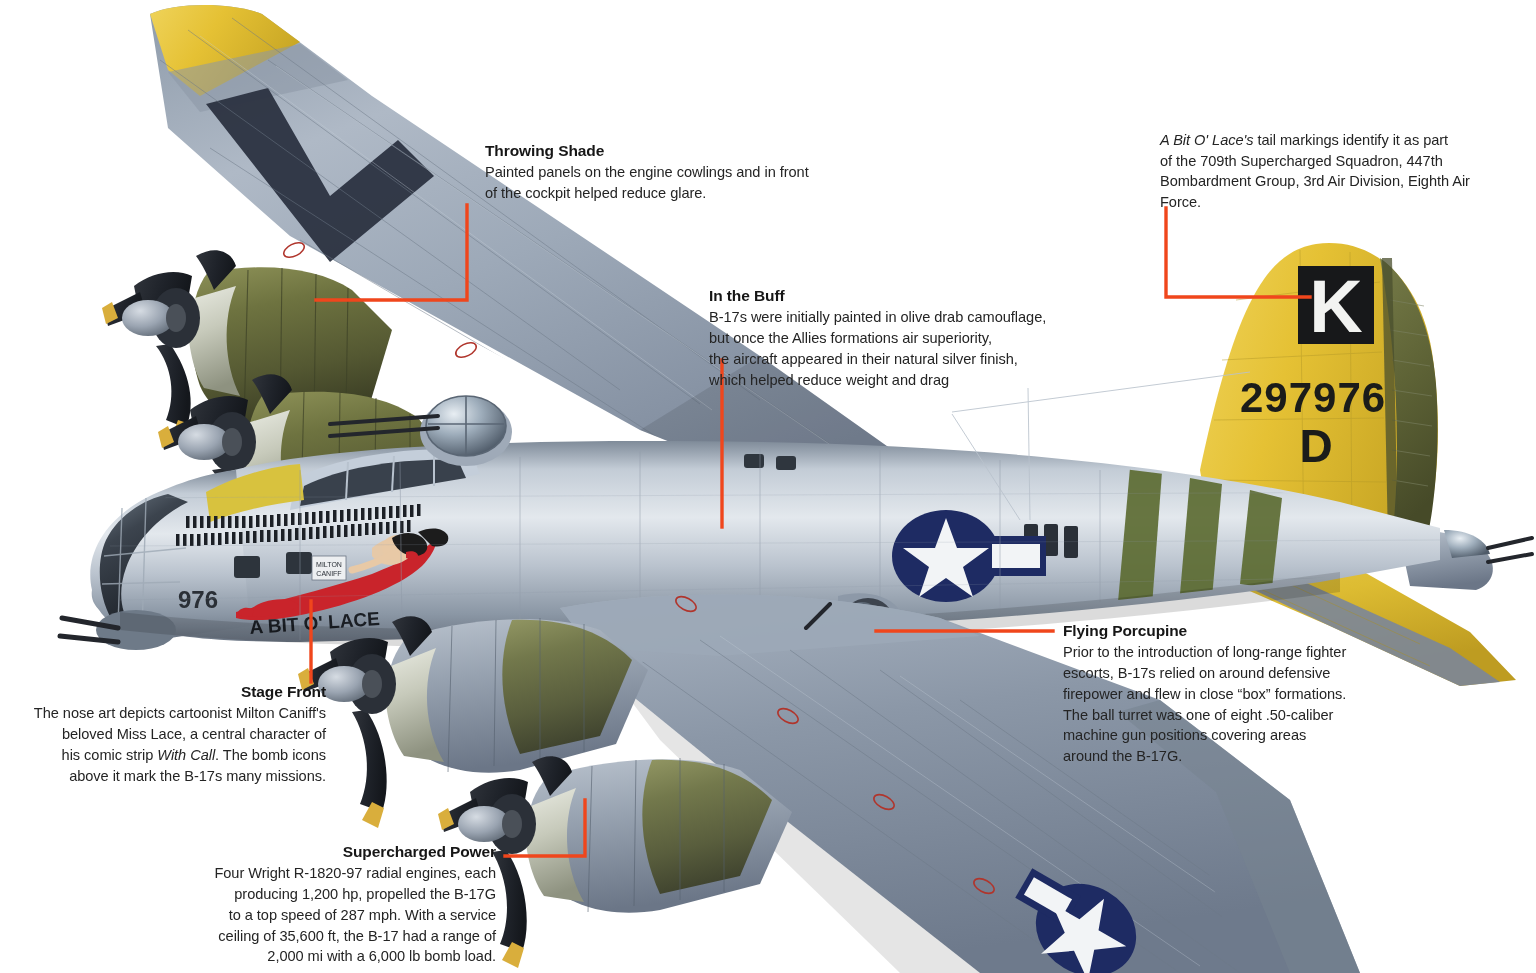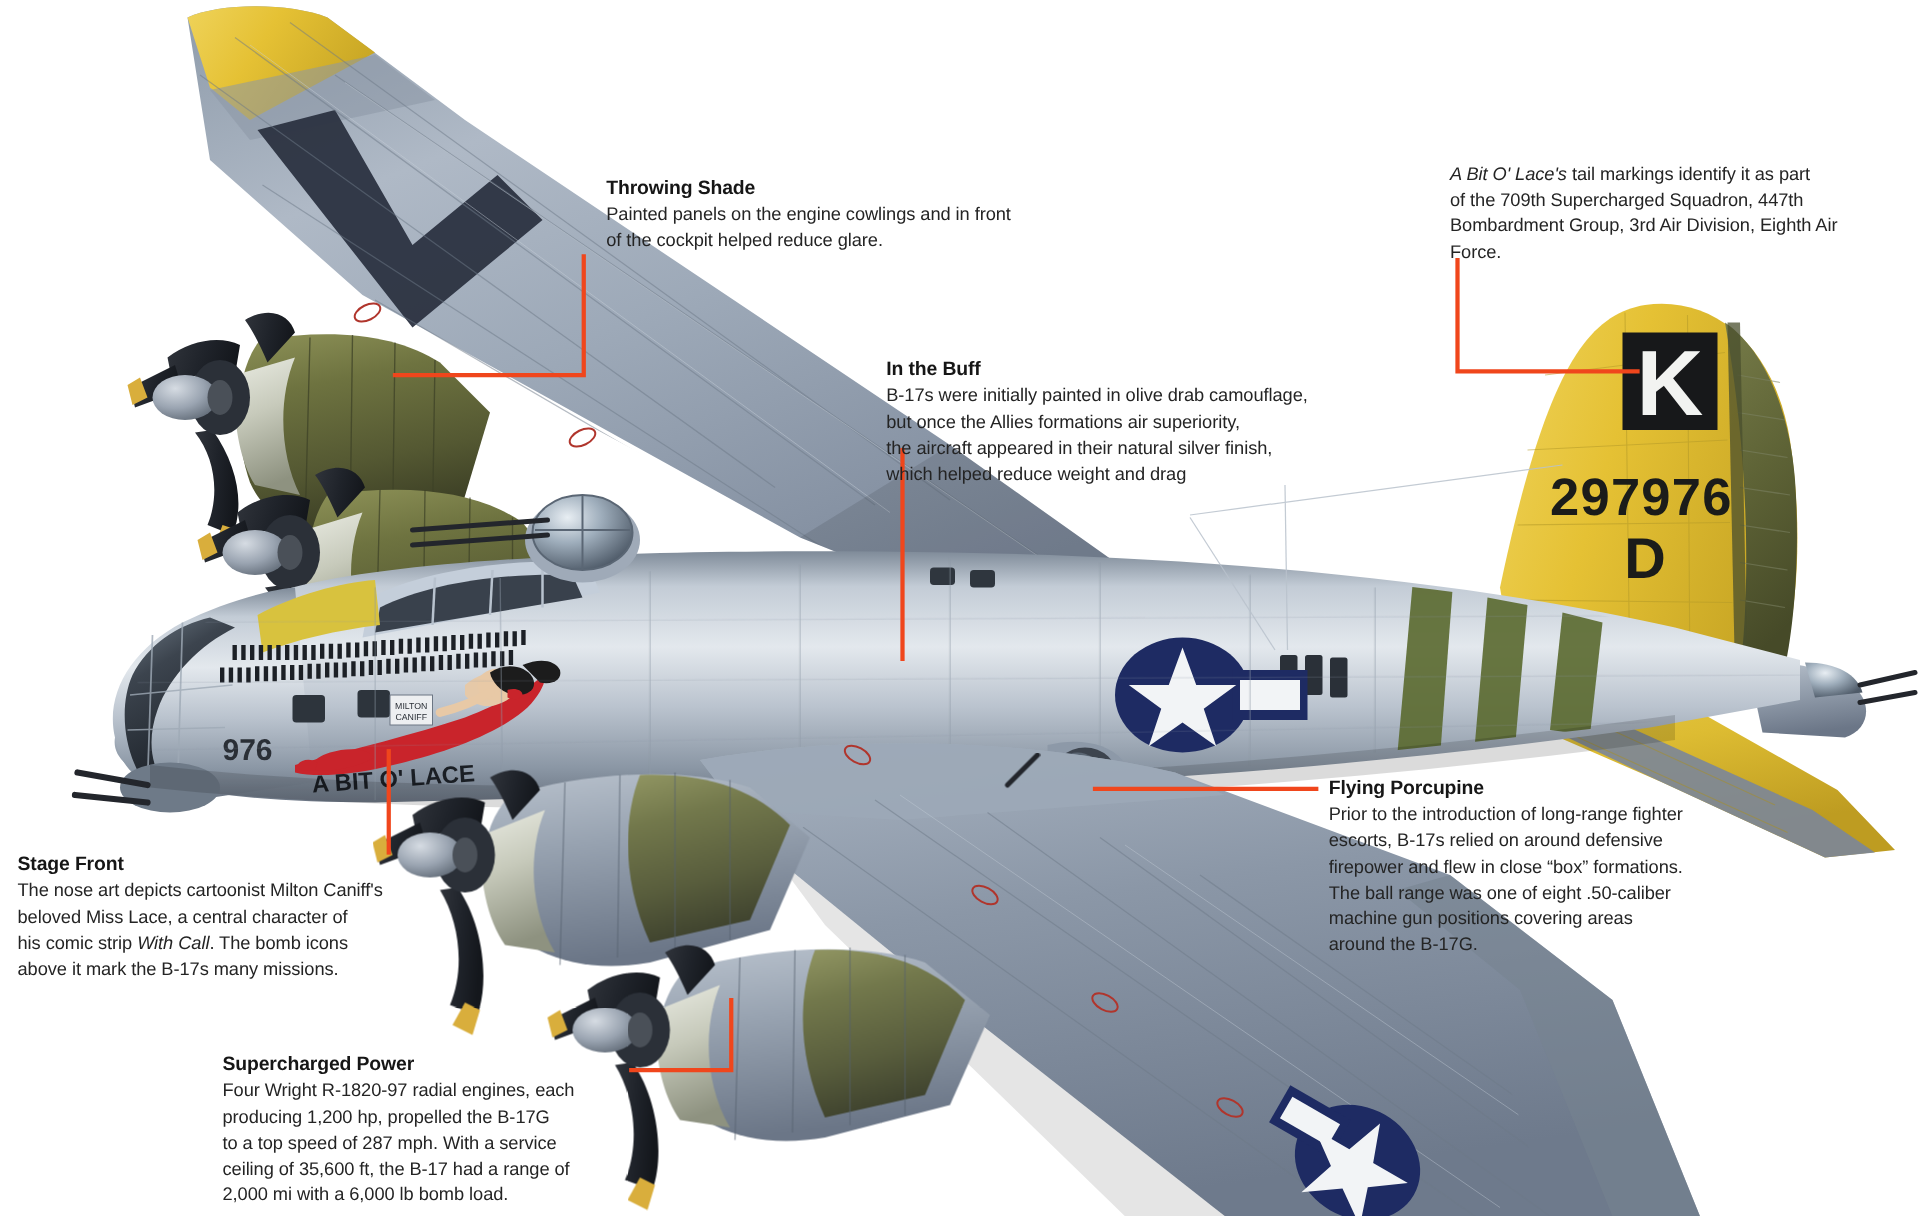--- a/index.html
+++ b/index.html
@@ -40,21 +40,21 @@
     font-size: 14.6px;
     line-height: 1.42;
     margin: 0;
     color: #242424;
     letter-spacing: -0.05px;
   }
   .callout .c-body em {
     font-style: italic;
   }
   .align-left  { text-align: left; }
-  .align-right { }
+  .align-right { text-align: right; }
 
   
   #leader-layer {
     position: absolute;
     inset: 0;
     width: 1536px;
     height: 973px;
     pointer-events: none;
   }
   .tail-text {
@@ -636,21 +636,21 @@
       <span>Bombardment Group, 3rd Air Division, Eighth Air Force.</span>
     </p>
   </div>
 
   <div class="callout align-left" style="left:1063px; top:621px; width:330px;">
     <p class="c-title">Flying Porcupine</p>
     <p class="c-body">
       <span>Prior to the introduction of long-range fighter</span><br>
       <span>escorts, B-17s relied on around defensive</span><br>
       <span>firepower and flew in close “box” formations.</span><br>
-      <span>The ball range was one of eight .50-caliber</span><br>
+      <span>The ball turret was one of eight .50-caliber</span><br>
       <span>machine gun positions covering areas</span><br>
       <span>around the B-17G.</span>
     </p>
   </div>
 
   <div class="callout align-right" style="left:14px; top:682px; width:312px;">
     <p class="c-title">Stage Front</p>
     <p class="c-body">
       <span>The nose art depicts cartoonist Milton Caniff's</span><br>
       <span>beloved Miss Lace, a central character of</span><br>

